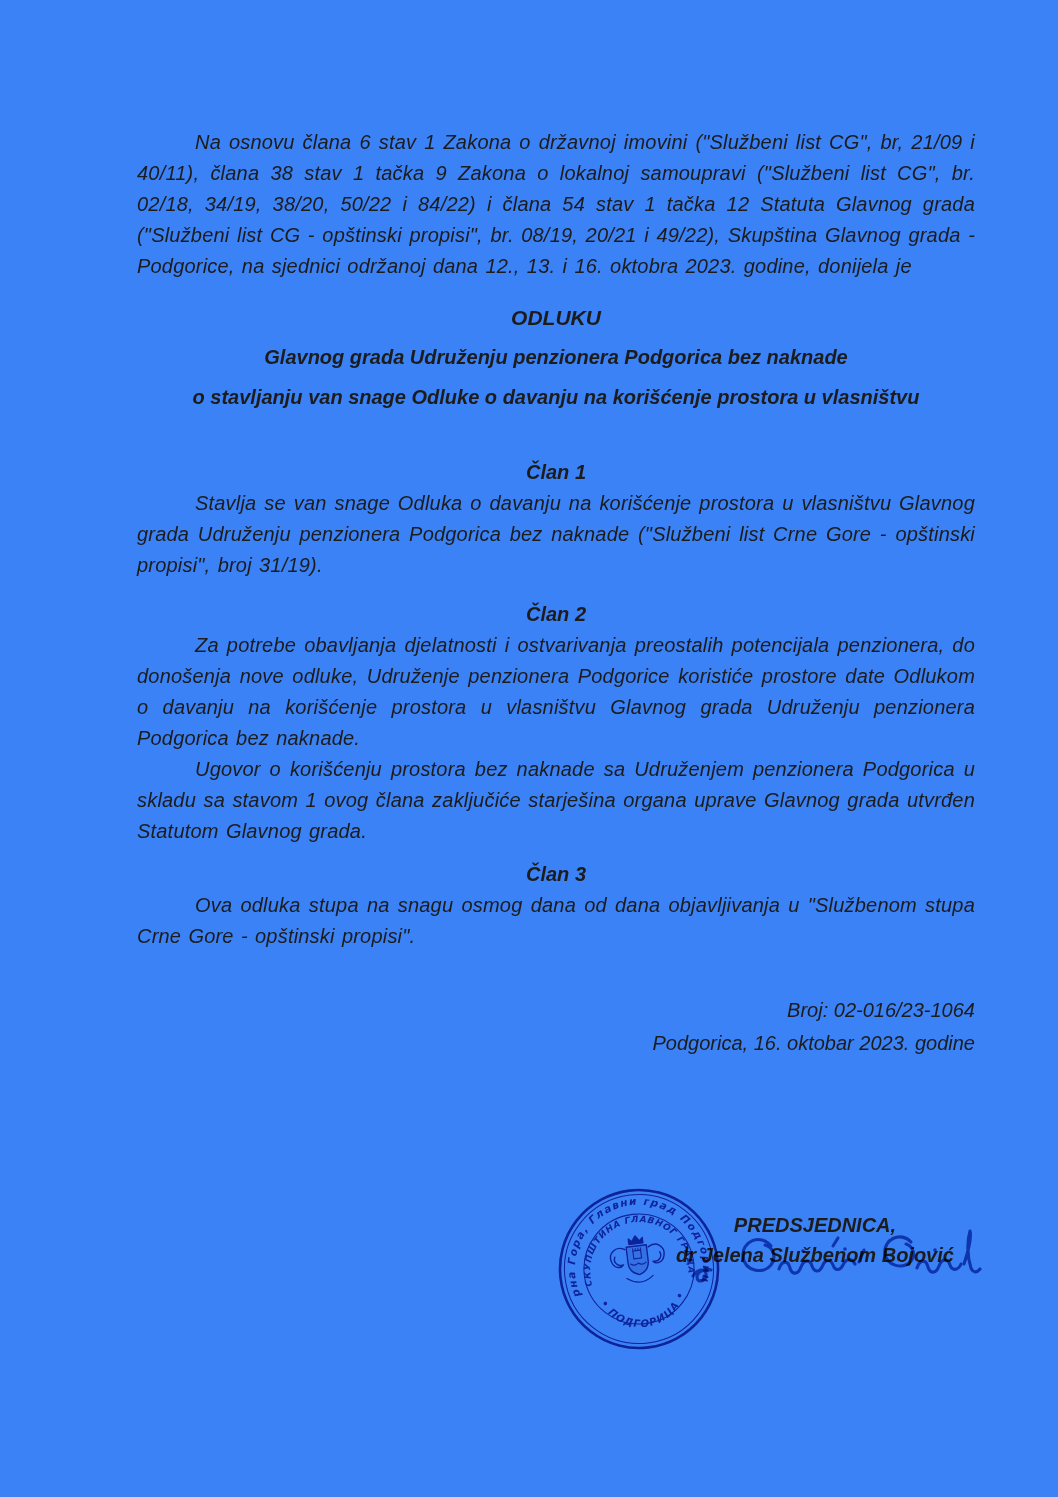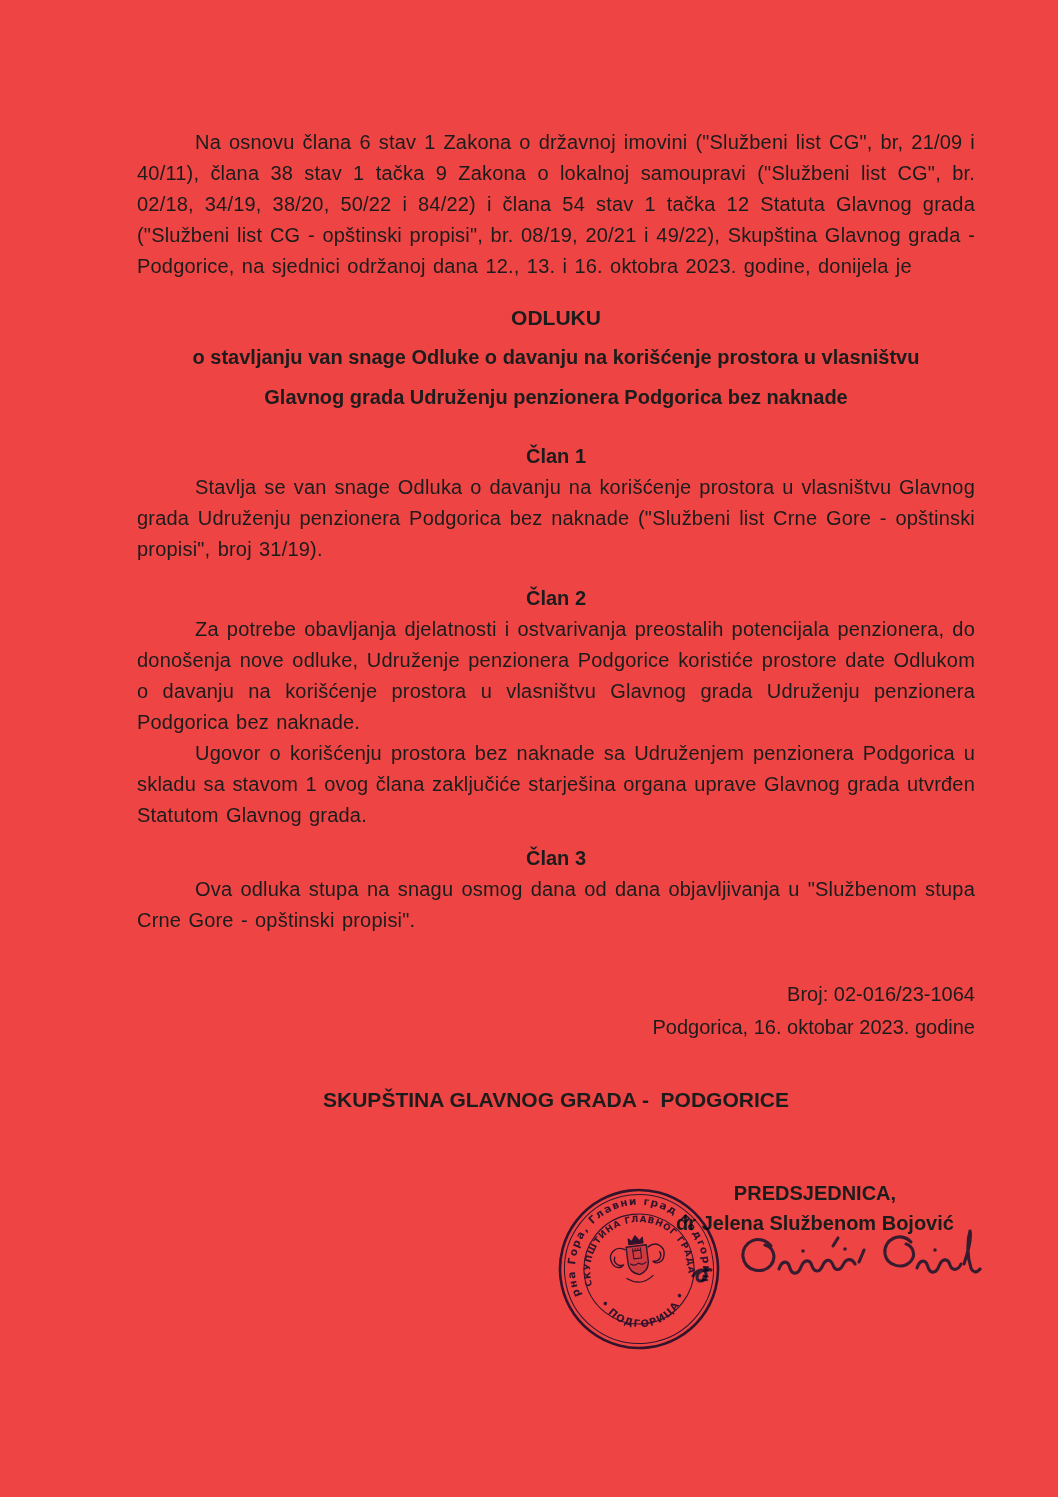--- a/index.html
+++ b/index.html
@@ -1,23 +1,24 @@
 <!DOCTYPE html>
 <html><head>
 <meta charset="utf-8">
 <style>
   html, body { margin: 0; padding: 0; background: #ffffff; }
   .page {
     position: relative;
     width: 1058px;
     height: 1497px;
-    background: #ef4444;
+    background: #3b82f6;
     font-family: "Liberation Sans", sans-serif;
     color: #1c1c1c;
     overflow: hidden;
+    font-style: italic;
   }
   .doc {
     position: absolute;
     left: 137px;
     top: 127px;
     width: 838px;
     font-size: 20px;
     line-height: 31px;
   }
   .doc p {
@@ -38,39 +39,39 @@
     text-align: center;
     font-weight: 700;
     font-size: 20px;
     line-height: 40px;
   }
   .clan {
     text-align: center;
     font-weight: 700;
     font-size: 20px;
   }
-  .clan-1 { margin-top: 24px; }
+  .clan-1 { margin-top: 40px; }
   .clan-2 { margin-top: 18px; }
   .clan-3 { margin-top: 12px; }
   .meta {
     margin-top: 42px;
     line-height: 33px;
   }
   .meta div { text-align: right; }
   .issuer {
     margin-top: 40px;
     text-align: center;
     font-weight: 700;
     font-size: 21px;
     white-space: pre-wrap;
   }
   .sig-block {
     position: absolute;
     left: 650px;
-    top: 1178px;
+    top: 1210px;
     width: 330px;
     text-align: center;
     font-weight: 700;
     font-size: 20px;
     line-height: 30px;
   }
   .stamp {
     position: absolute;
     left: 554px;
     top: 1184px;
@@ -94,22 +95,22 @@
 
 <div class="page">
 
   <div class="doc">
 
     <p>Na osnovu člana 6 stav 1 Zakona o državnoj imovini ("Službeni list CG", br, 21/09 i 40/11), člana 38 stav 1 tačka 9 Zakona o lokalnoj samoupravi ("Službeni list CG", br. 02/18, 34/19, 38/20, 50/22 i 84/22) i člana 54 stav 1 tačka 12 Statuta Glavnog grada ("Službeni list CG - opštinski propisi", br. 08/19, 20/21 i 49/22), Skupština Glavnog grada - Podgorice, na sjednici održanoj dana 12., 13. i 16. oktobra 2023. godine, donijela je</p>
 
     <div class="title">ODLUKU</div>
 
     <div class="subtitle">
+      <div>Glavnog grada Udruženju penzionera Podgorica bez naknade</div>
       <div>o stavljanju van snage Odluke o davanju na korišćenje prostora u vlasništvu</div>
-      <div>Glavnog grada Udruženju penzionera Podgorica bez naknade</div>
     </div>
 
     <div>
       <div class="clan clan-1">Član 1</div>
       <p>Stavlja se van snage Odluka o davanju na korišćenje prostora u vlasništvu Glavnog grada Udruženju penzionera Podgorica bez naknade ("Službeni list Crne Gore - opštinski propisi", broj 31/19).</p>
     </div>
 
     <div>
       <div class="clan clan-2">Član 2</div>
       <p>Za potrebe obavljanja djelatnosti i ostvarivanja preostalih potencijala penzionera, do donošenja nove odluke, Udruženje penzionera Podgorice koristiće prostore date Odlukom o davanju na korišćenje prostora u vlasništvu Glavnog grada Udruženju penzionera Podgorica bez naknade.</p>
@@ -119,21 +120,20 @@
     <div>
       <div class="clan clan-3">Član 3</div>
       <p>Ova odluka stupa na snagu osmog dana od dana objavljivanja u "Službenom stupa Crne Gore - opštinski propisi".</p>
     </div>
 
     <div class="meta">
       <div>Broj: 02-016/23-1064</div>
       <div>Podgorica, 16. oktobar 2023. godine</div>
     </div>
 
-    <div class="issuer">SKUPŠTINA GLAVNOG GRADA -  PODGORICE</div>
 
   </div>
 
   <div class="sig-block">
     <div>PREDSJEDNICA,</div>
     <div>dr Jelena Službenom Bojović</div>
   </div>
 
   <svg class="stamp" viewBox="0 0 170 170" xmlns="http://www.w3.org/2000/svg">
     <defs>

